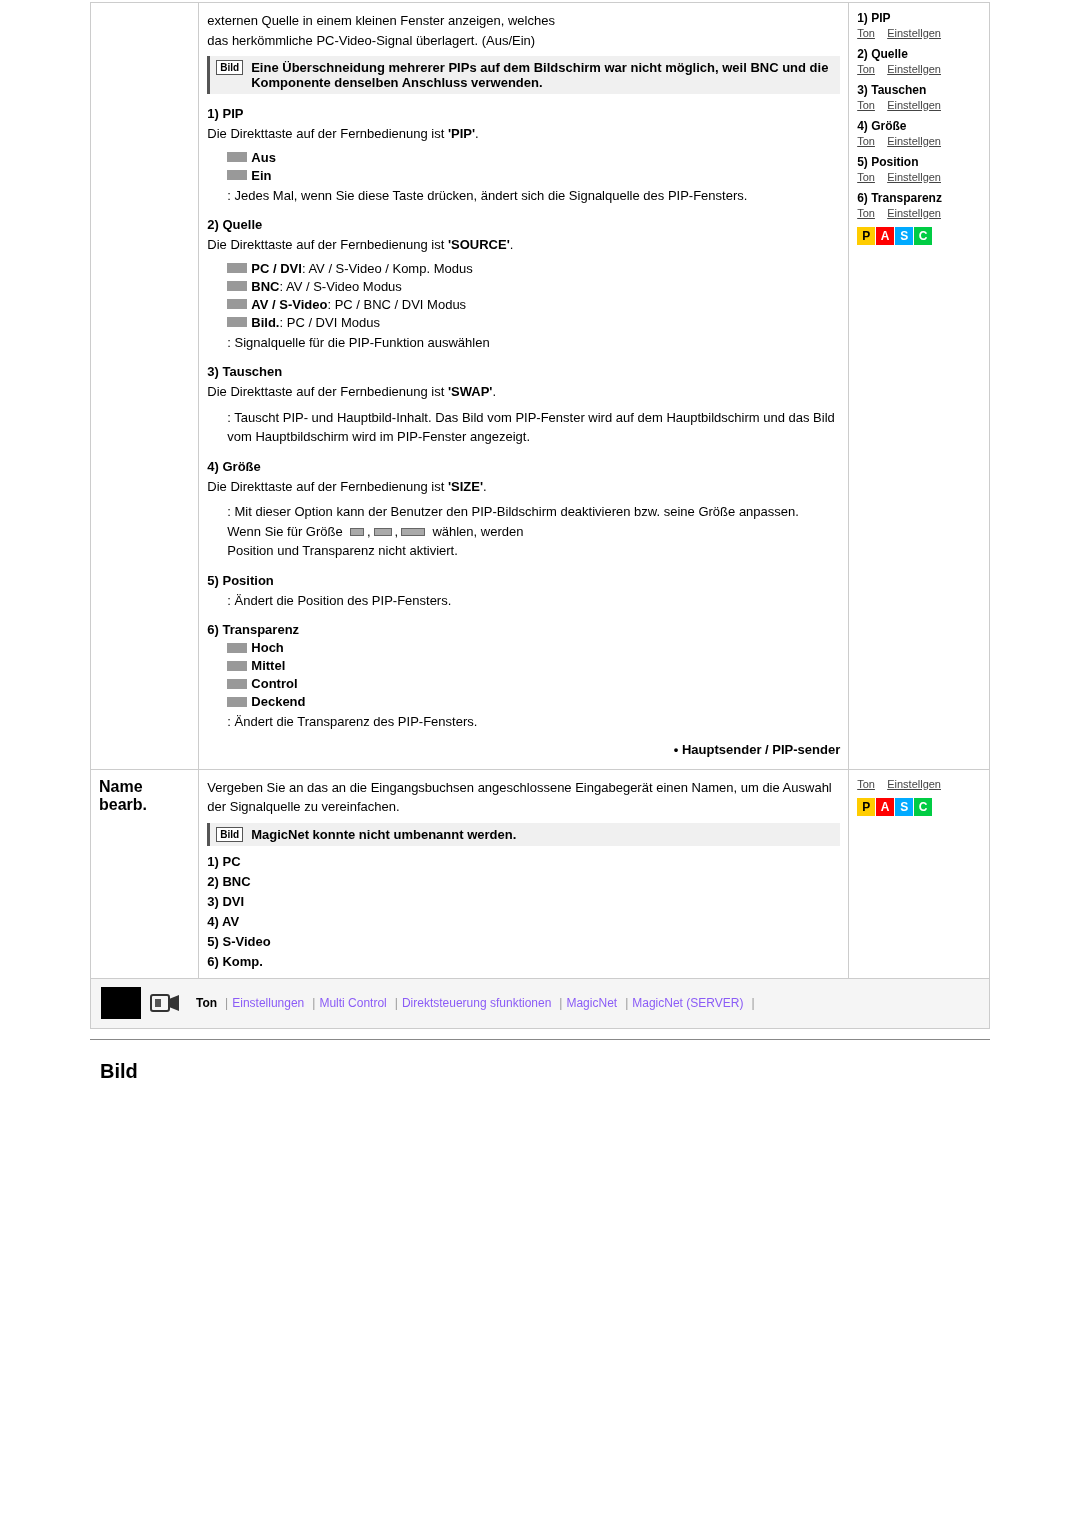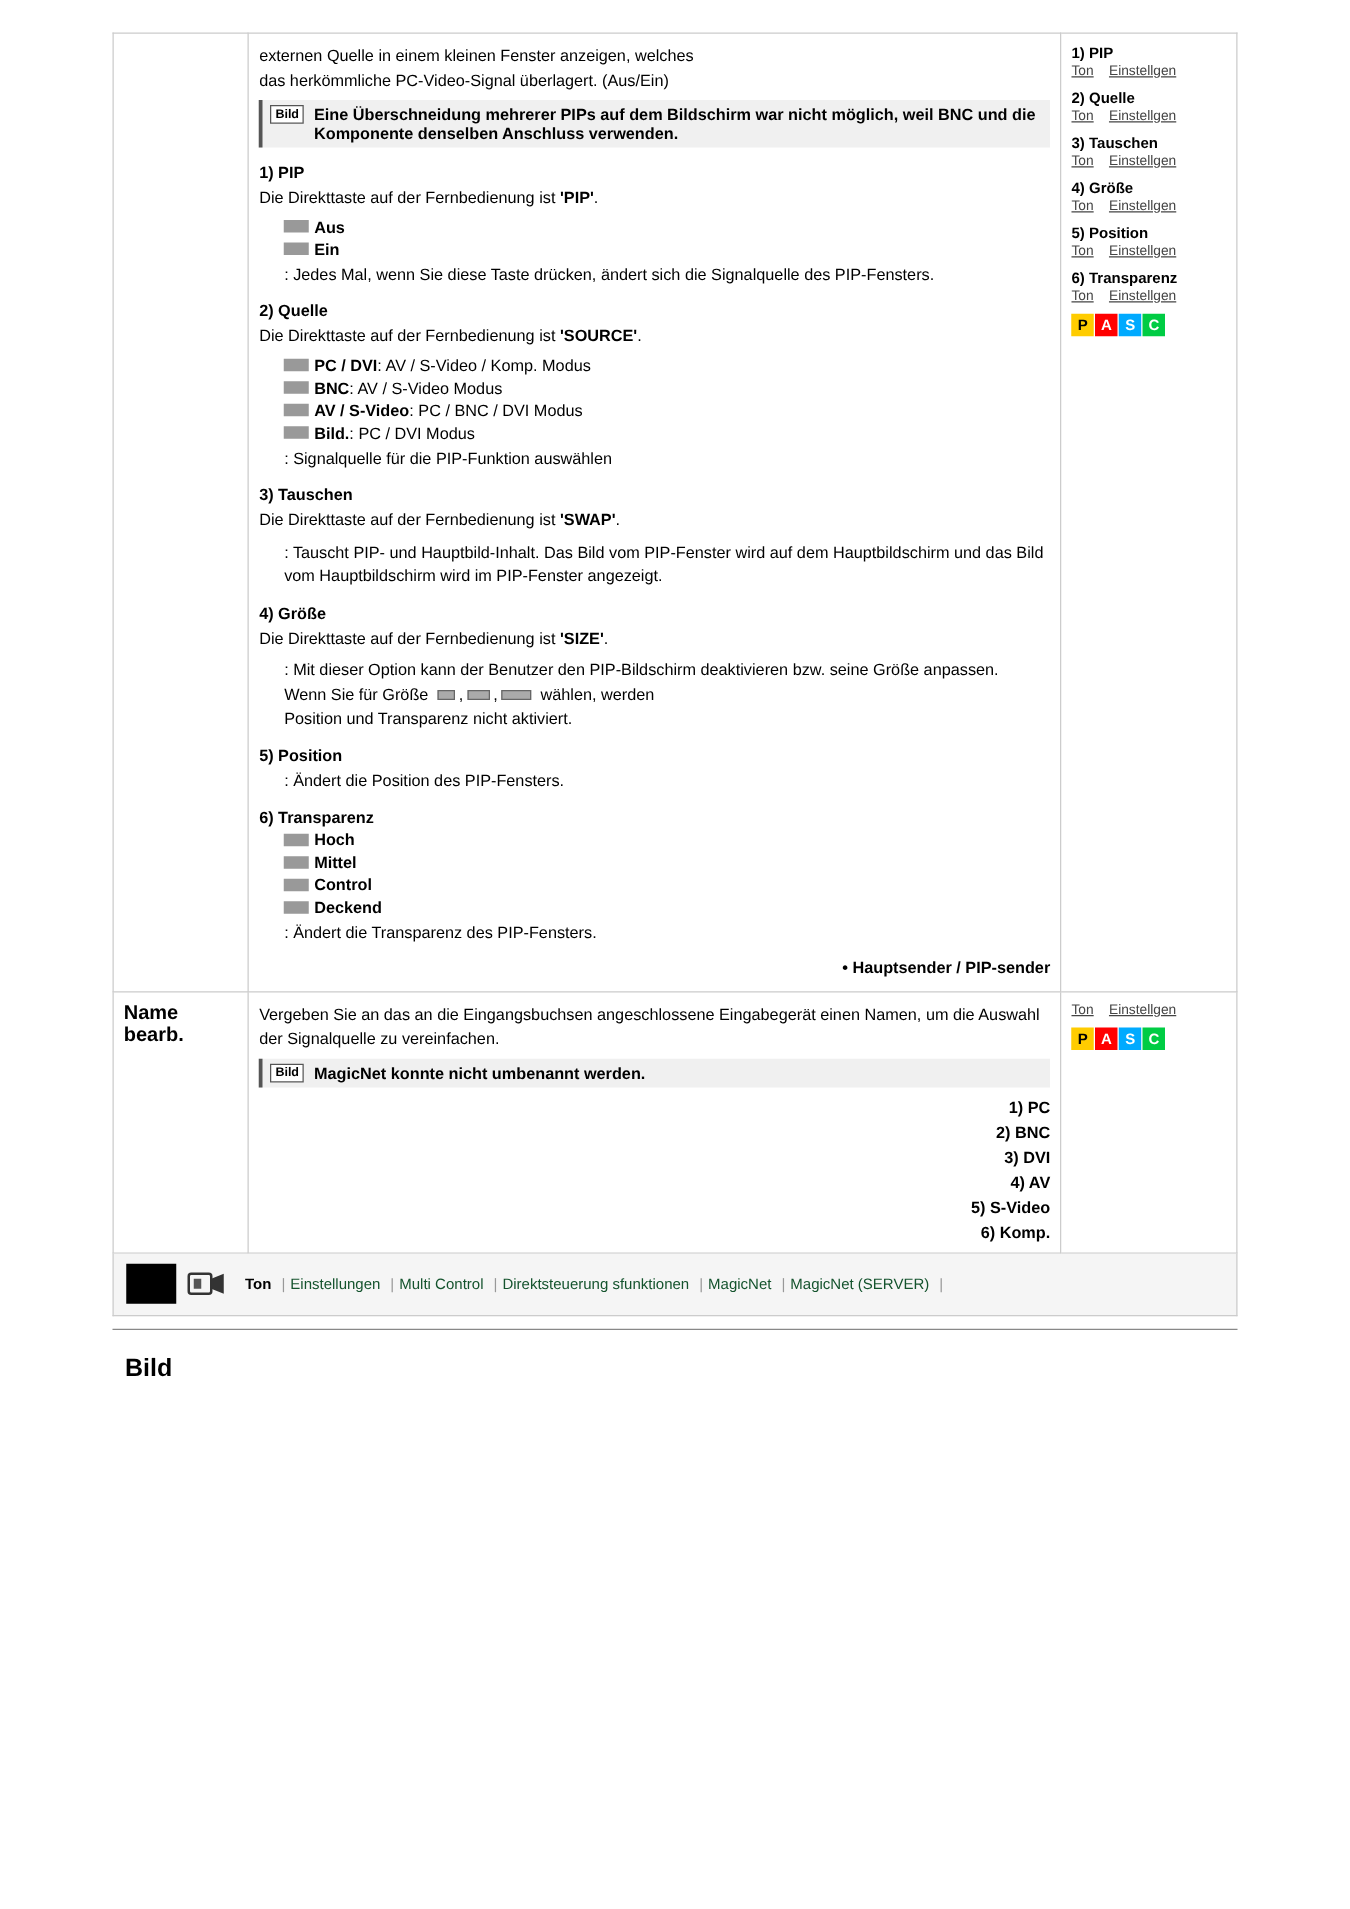--- a/index.html
+++ b/index.html
@@ -6,21 +6,21 @@
     body {
       font-family: Arial, sans-serif;
       font-size: 13px;
       background: #fff;
       width: 1080px;
       min-height: 1527px;
       color: #000;
     }
 
     .page-wrapper {
-      padding: 26px 0;
+      padding: 2px 0;
     }
 
     
     .main-table {
       width: 900px;
       margin: 0 auto;
       border-collapse: collapse;
       border: 1px solid #ccc;
     }
 
@@ -189,21 +189,21 @@
 
     .nav-items {
       display: flex;
       align-items: center;
       font-size: 12px;
       flex-wrap: wrap;
     }
 
     .nav-item {
       margin-right: 4px;
-      color: #14532d;
+      color: #8b5cf6;
     }
 
     .nav-item-active {
       font-weight: bold;
       color: #000;
     }
 
     .nav-separator {
       color: #999;
       margin: 0 4px;
@@ -275,21 +275,20 @@
       display: flex;
       flex-direction: column;
       gap: 4px;
     }
 
     .numbered-list-item {
       display: block;
       font-weight: bold;
       font-size: 13px;
       margin-bottom: 1px;
-      text-align: right;
     }
   </style>
 </head>
 <body>
 
 <div class="page-wrapper">
 
   <table class="main-table">
     <tbody>
 

